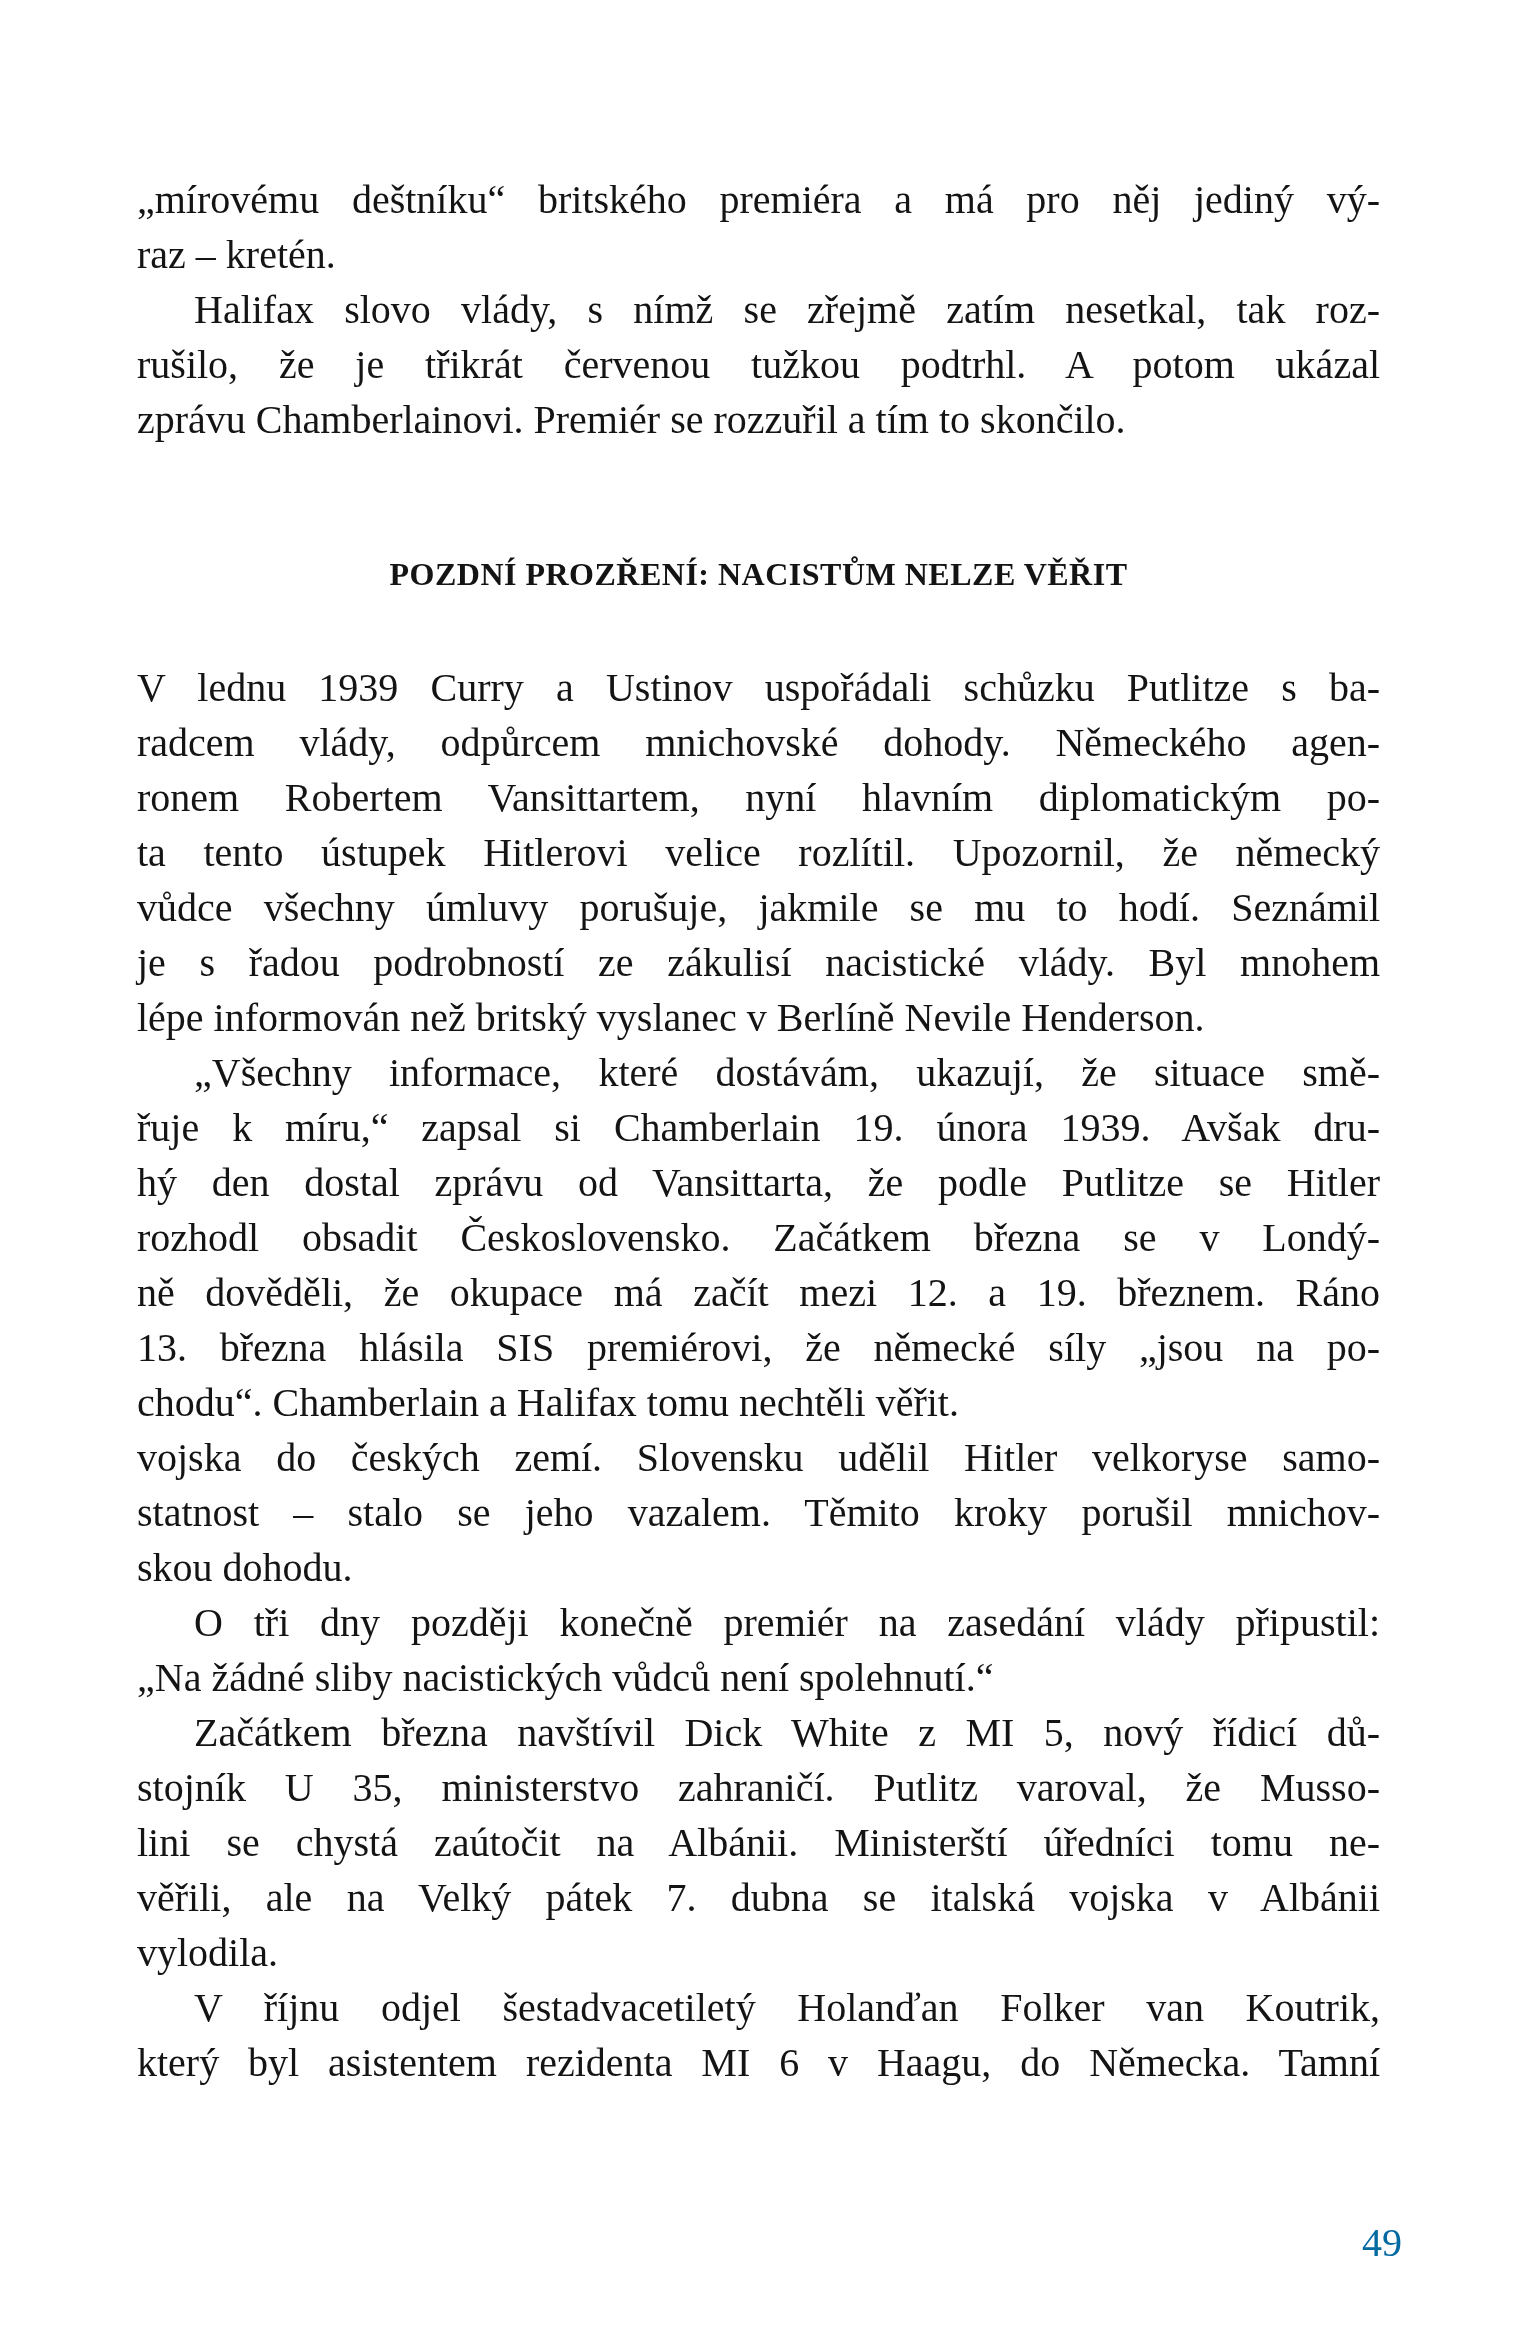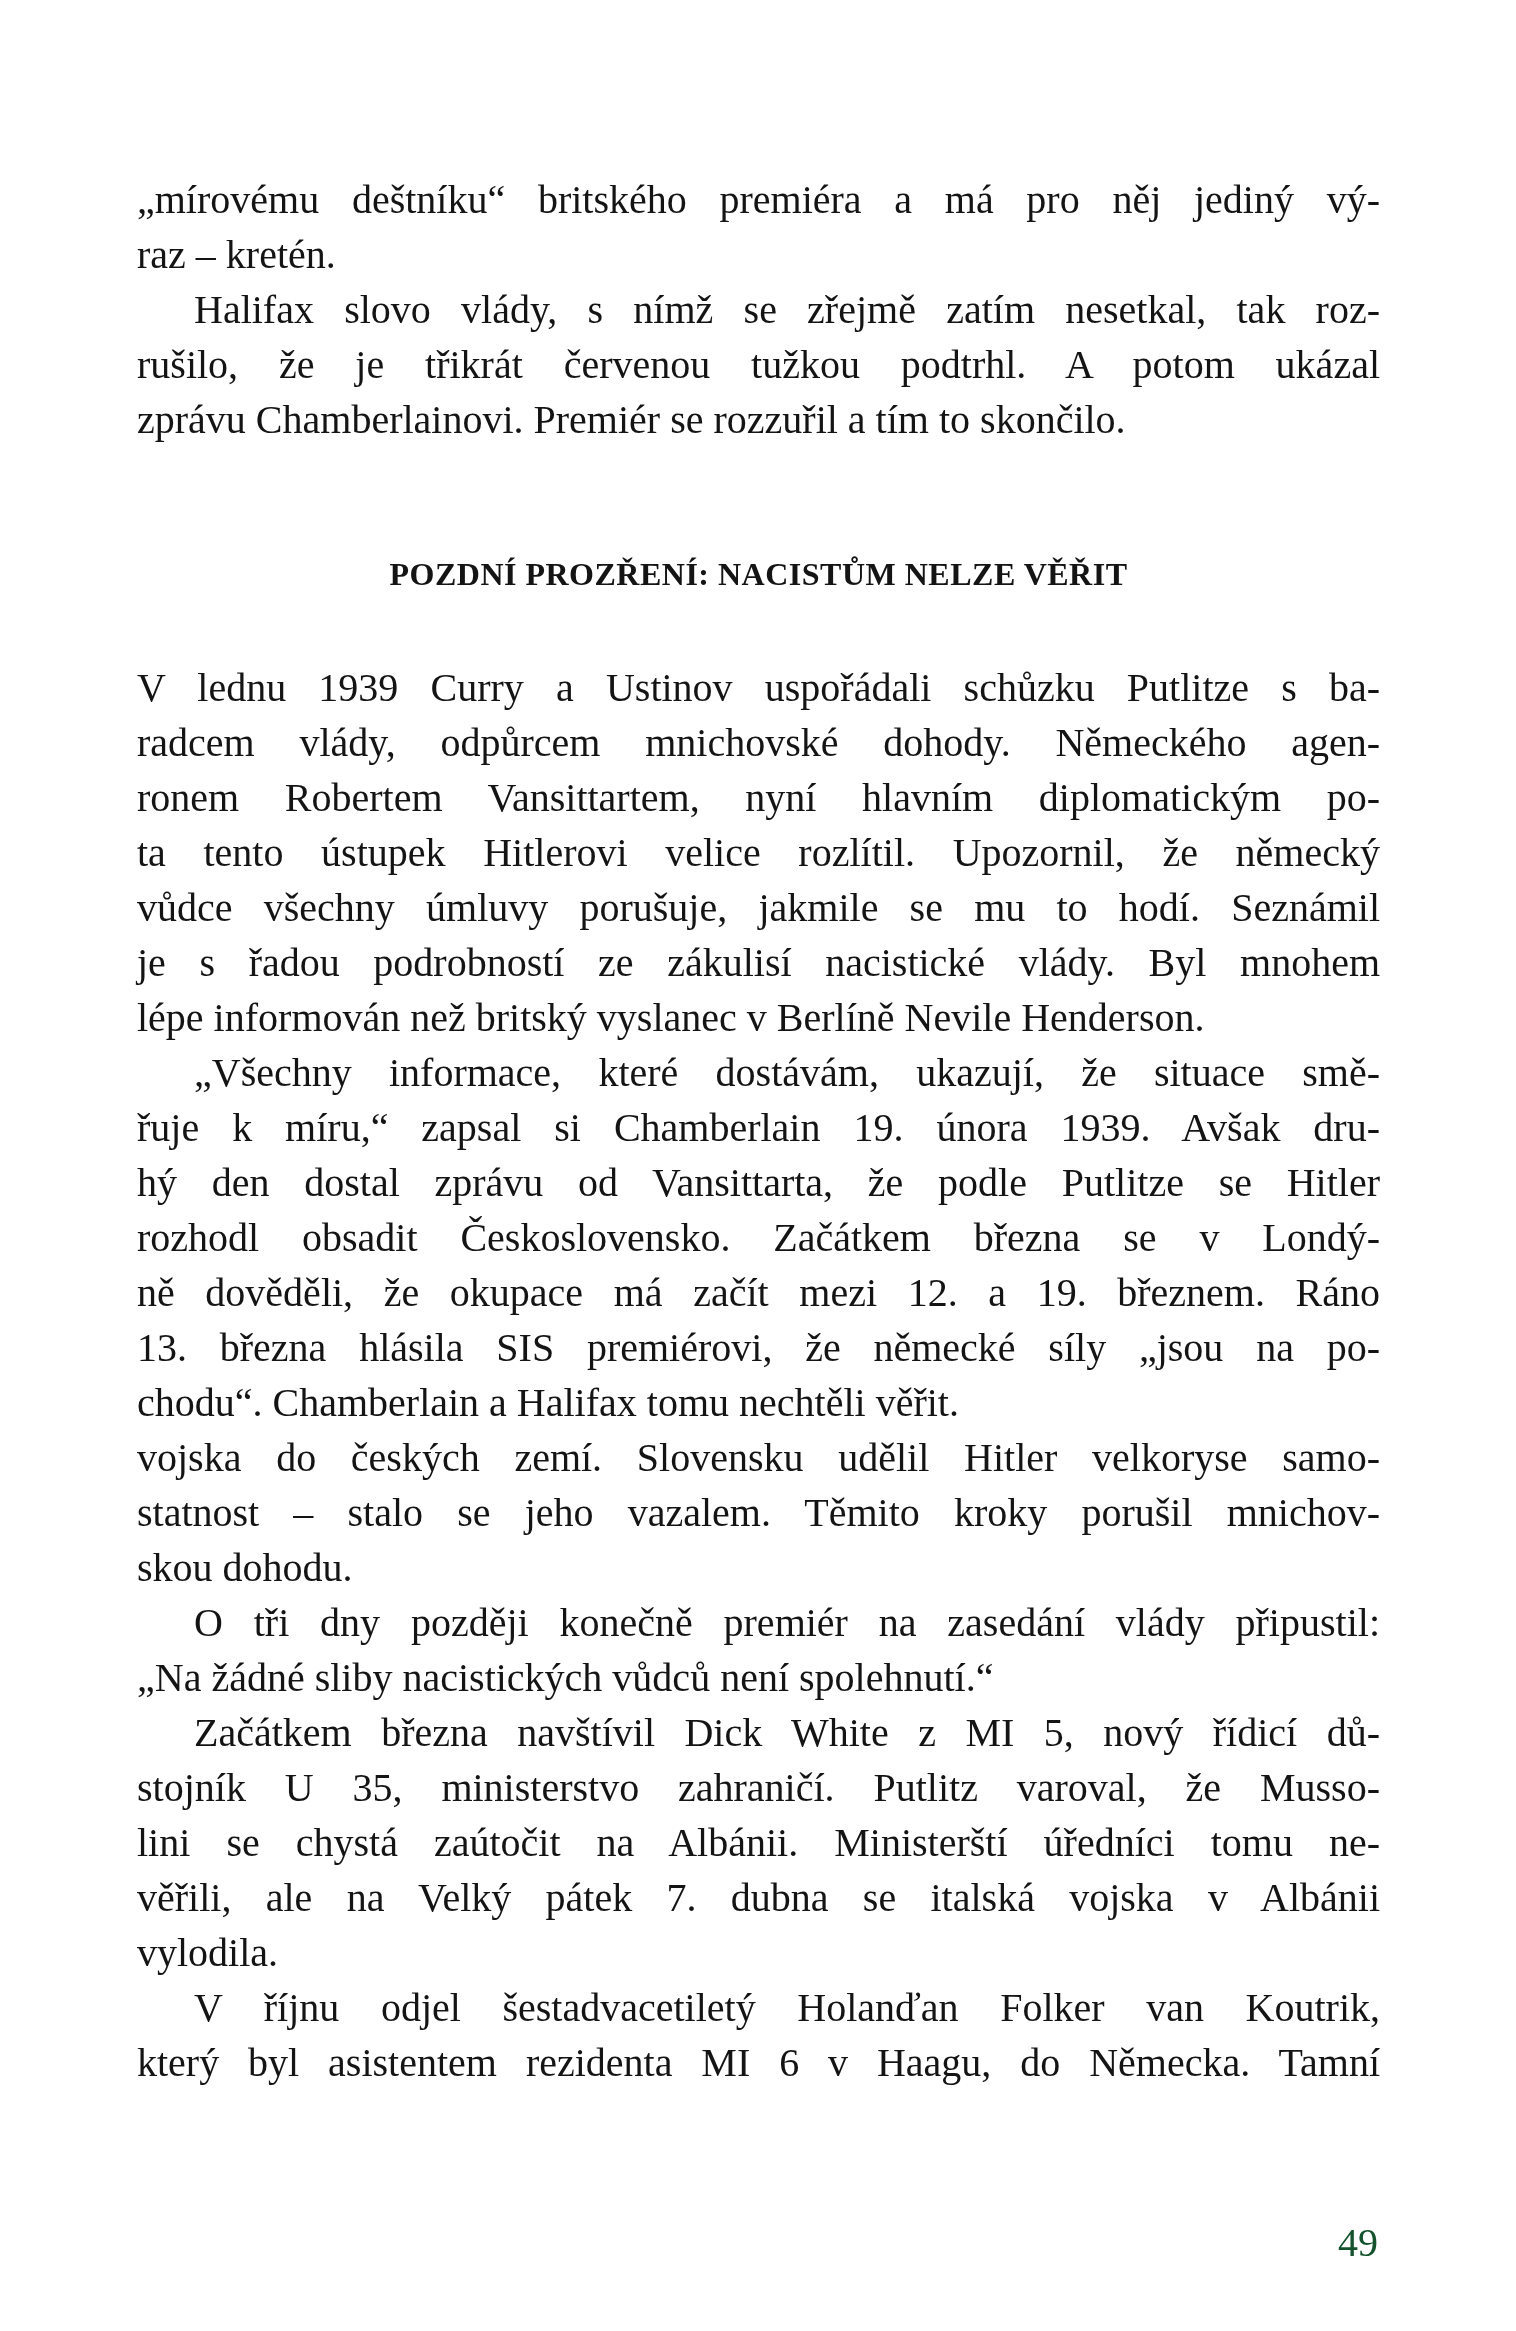--- a/index.html
+++ b/index.html
@@ -40,24 +40,24 @@
     font-size: 32px;
     font-weight: bold;
     line-height: 55px;
     text-align: center;
     letter-spacing: 0.5px;
     margin: 100px 0 58px 0;
   }
   .page-number {
     position: absolute;
     top: 2218px;
-    right: 138px;
+    right: 114px;
     font-size: 40px;
     line-height: 50px;
-    color: #14532d;
+    color: #0369a1;
   }
 </style>
 </head>
 <body>
 
 <div class="page">
   <div class="text-block">
       <div class="para">
         <div class="line">„mírovému deštníku“ britského premiéra a má pro něj jediný vý-</div>
         <div class="line last">raz – kretén.</div>

